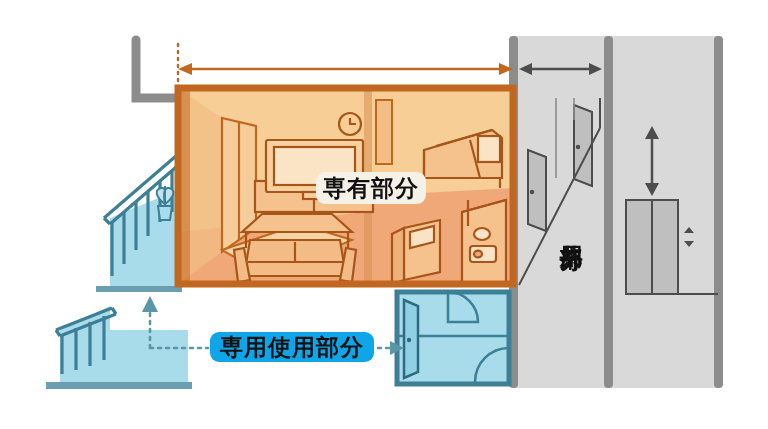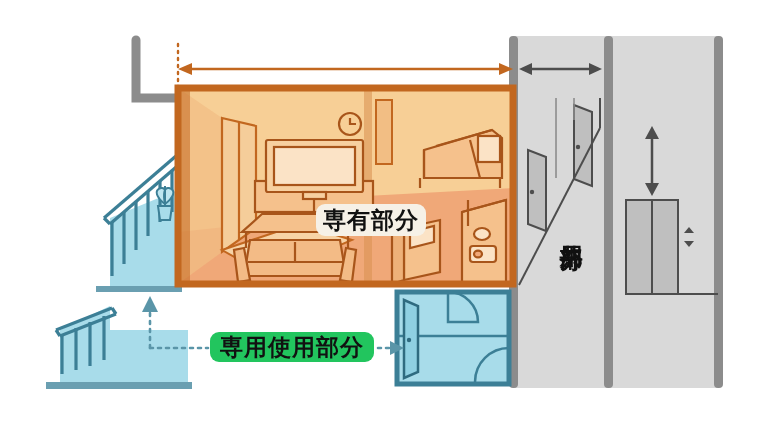--- a/index.html
+++ b/index.html
@@ -4,23 +4,23 @@
 <style>
   html,body{margin:0;padding:0;background:#ffffff;}
   body{width:768px;height:429px;overflow:hidden;
        font-family:"Liberation Sans","DejaVu Sans",sans-serif;}
   #stage{position:relative;width:768px;height:429px;background:#ffffff;}
   #stage svg{position:absolute;left:0;top:0;}
   .lbl{position:absolute;background:#f6f1e7;border-radius:9px;
        color:#111;font-weight:bold;letter-spacing:1px;
        display:flex;align-items:center;justify-content:center;
        font-family:"DejaVu Sans",sans-serif;}
-  #label-senyuu{left:316px;top:172px;width:110px;height:32px;font-size:23px;margin-top:32px;}
+  #label-senyuu{left:316px;top:172px;width:110px;height:32px;font-size:23px;}
   #label-senyoushiyou{left:210px;top:332px;width:164px;height:30px;
-       font-size:23px;background:#22c55e;}
+       font-size:23px;background:#0ea5e9;}
   #label-kyouyou{left:556px;top:176px;width:30px;height:104px;
        font-size:23px;background:transparent;line-height:1.02;
        writing-mode:vertical-rl;text-orientation:upright;}
 </style>
 </head>
 <body>
 
 <div id="stage">
 
 <svg width="768" height="429" viewBox="0 0 768 429">

